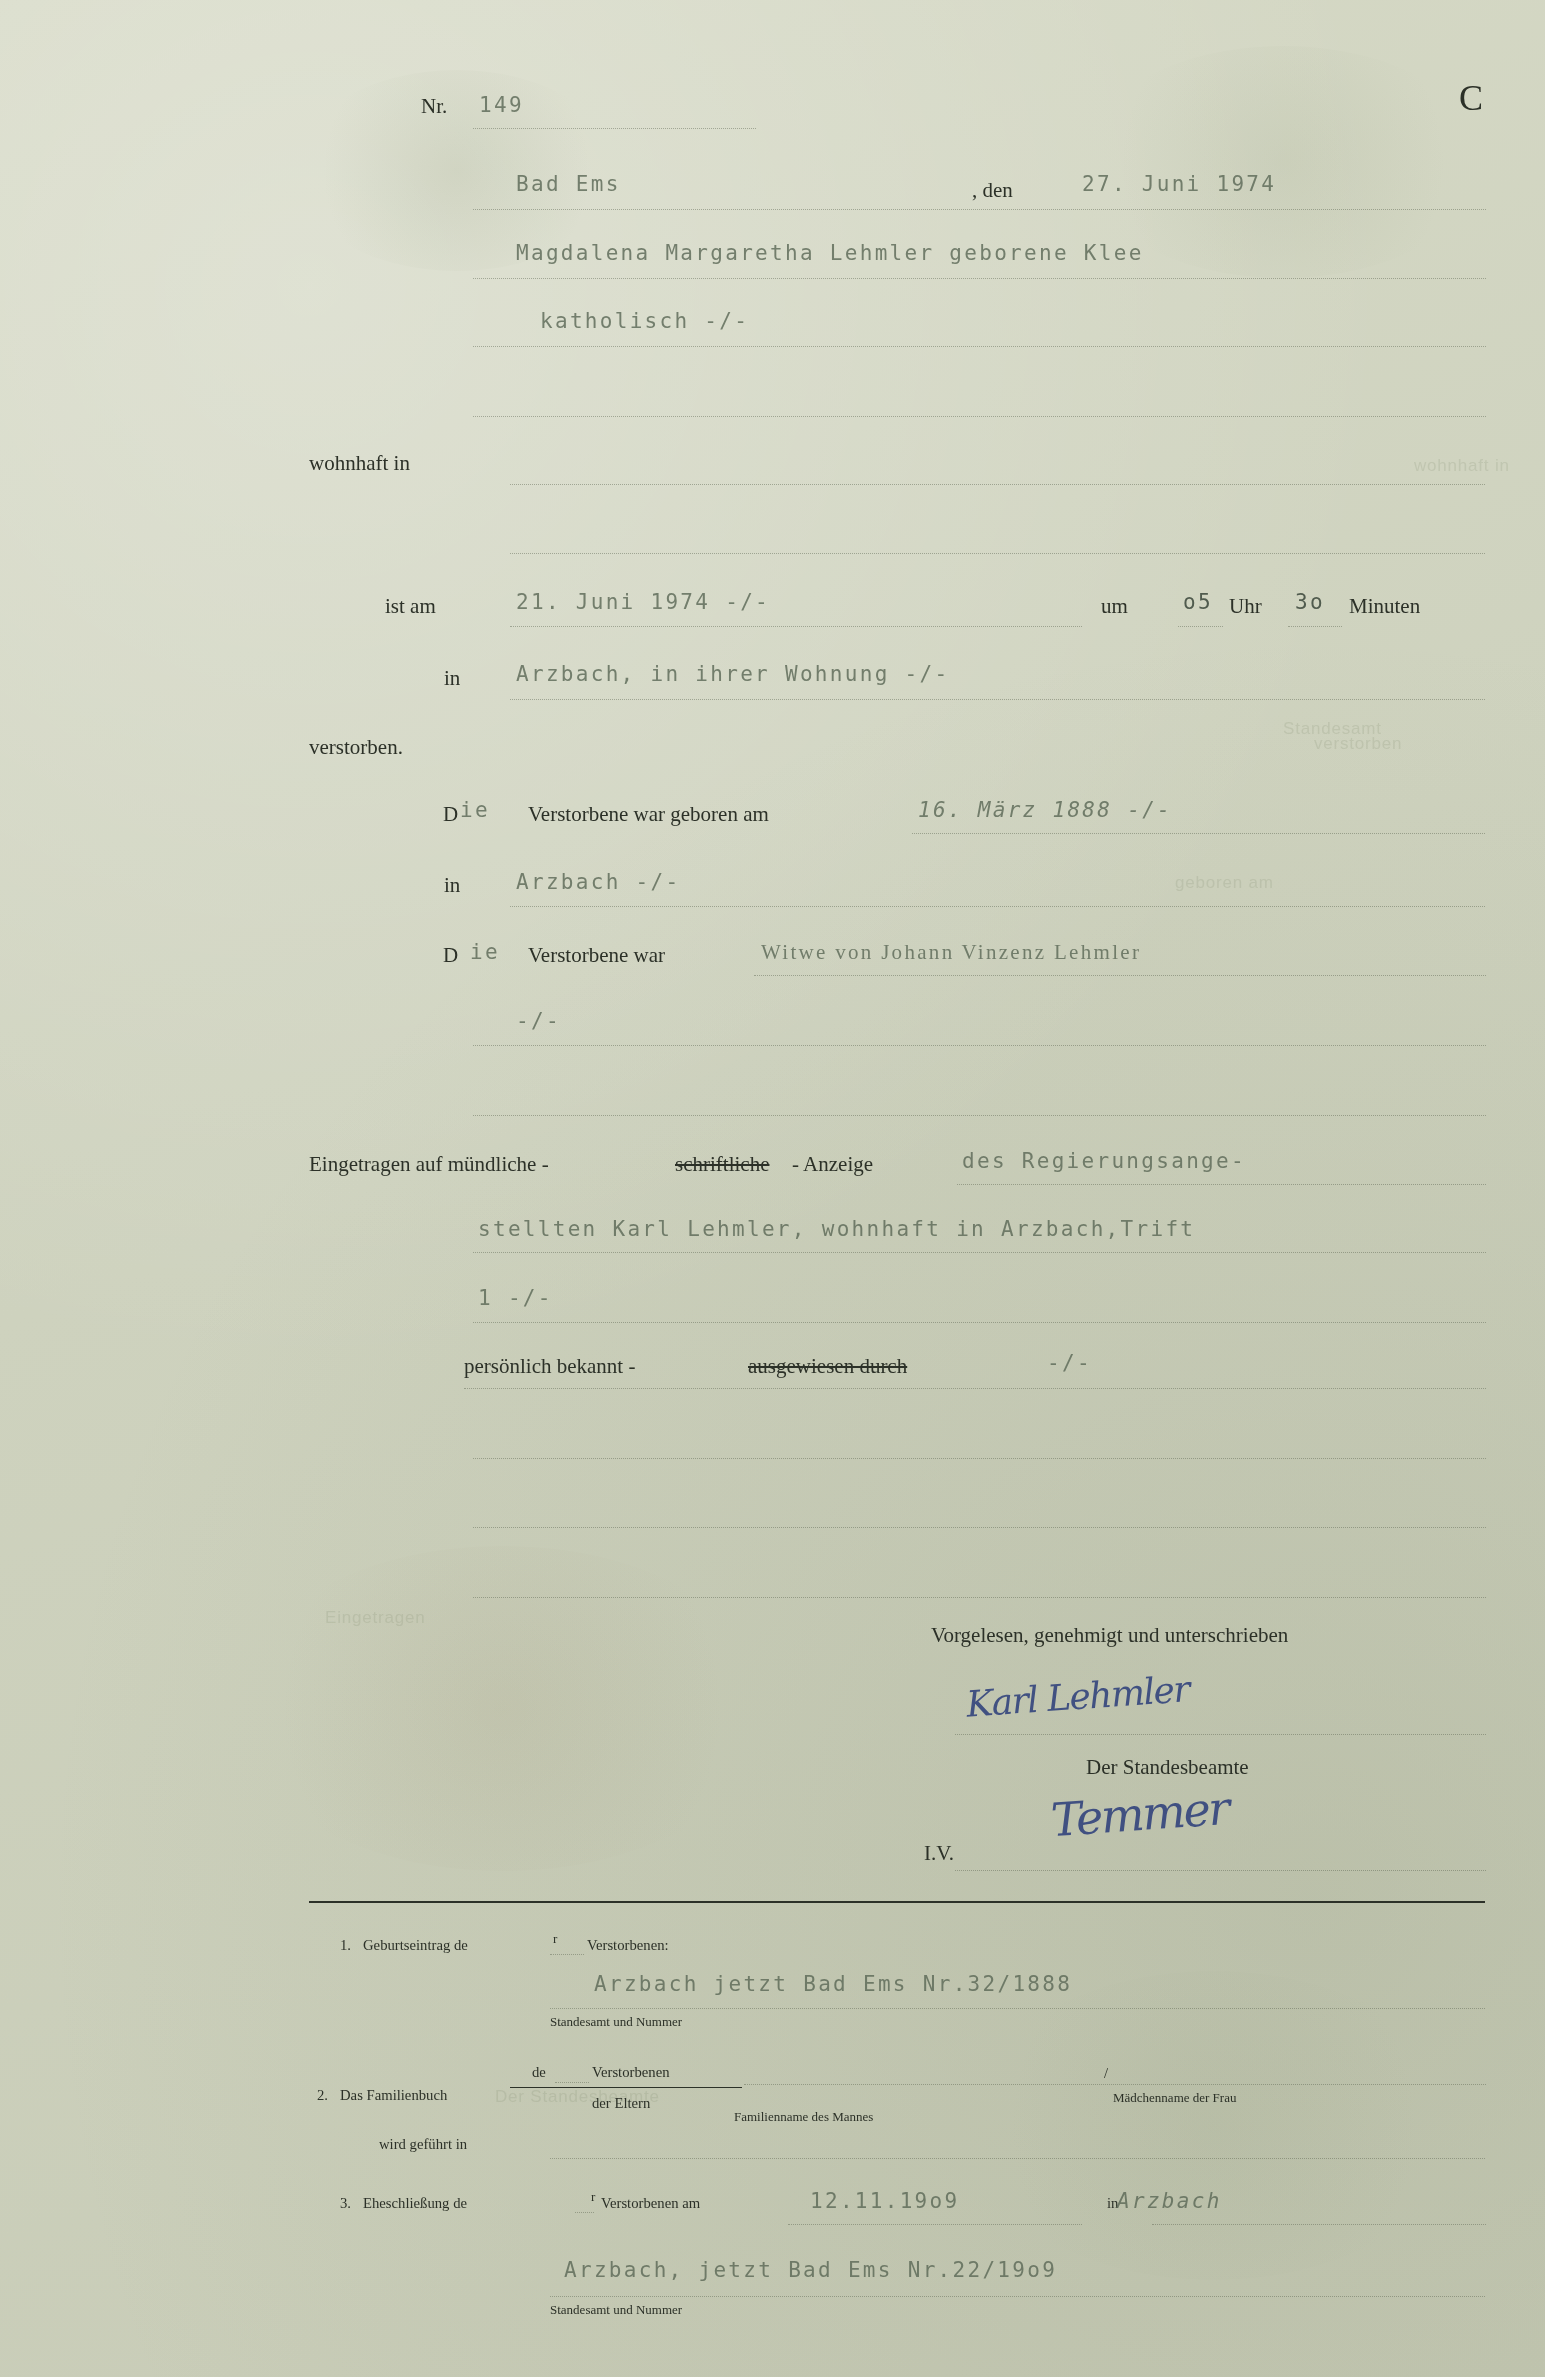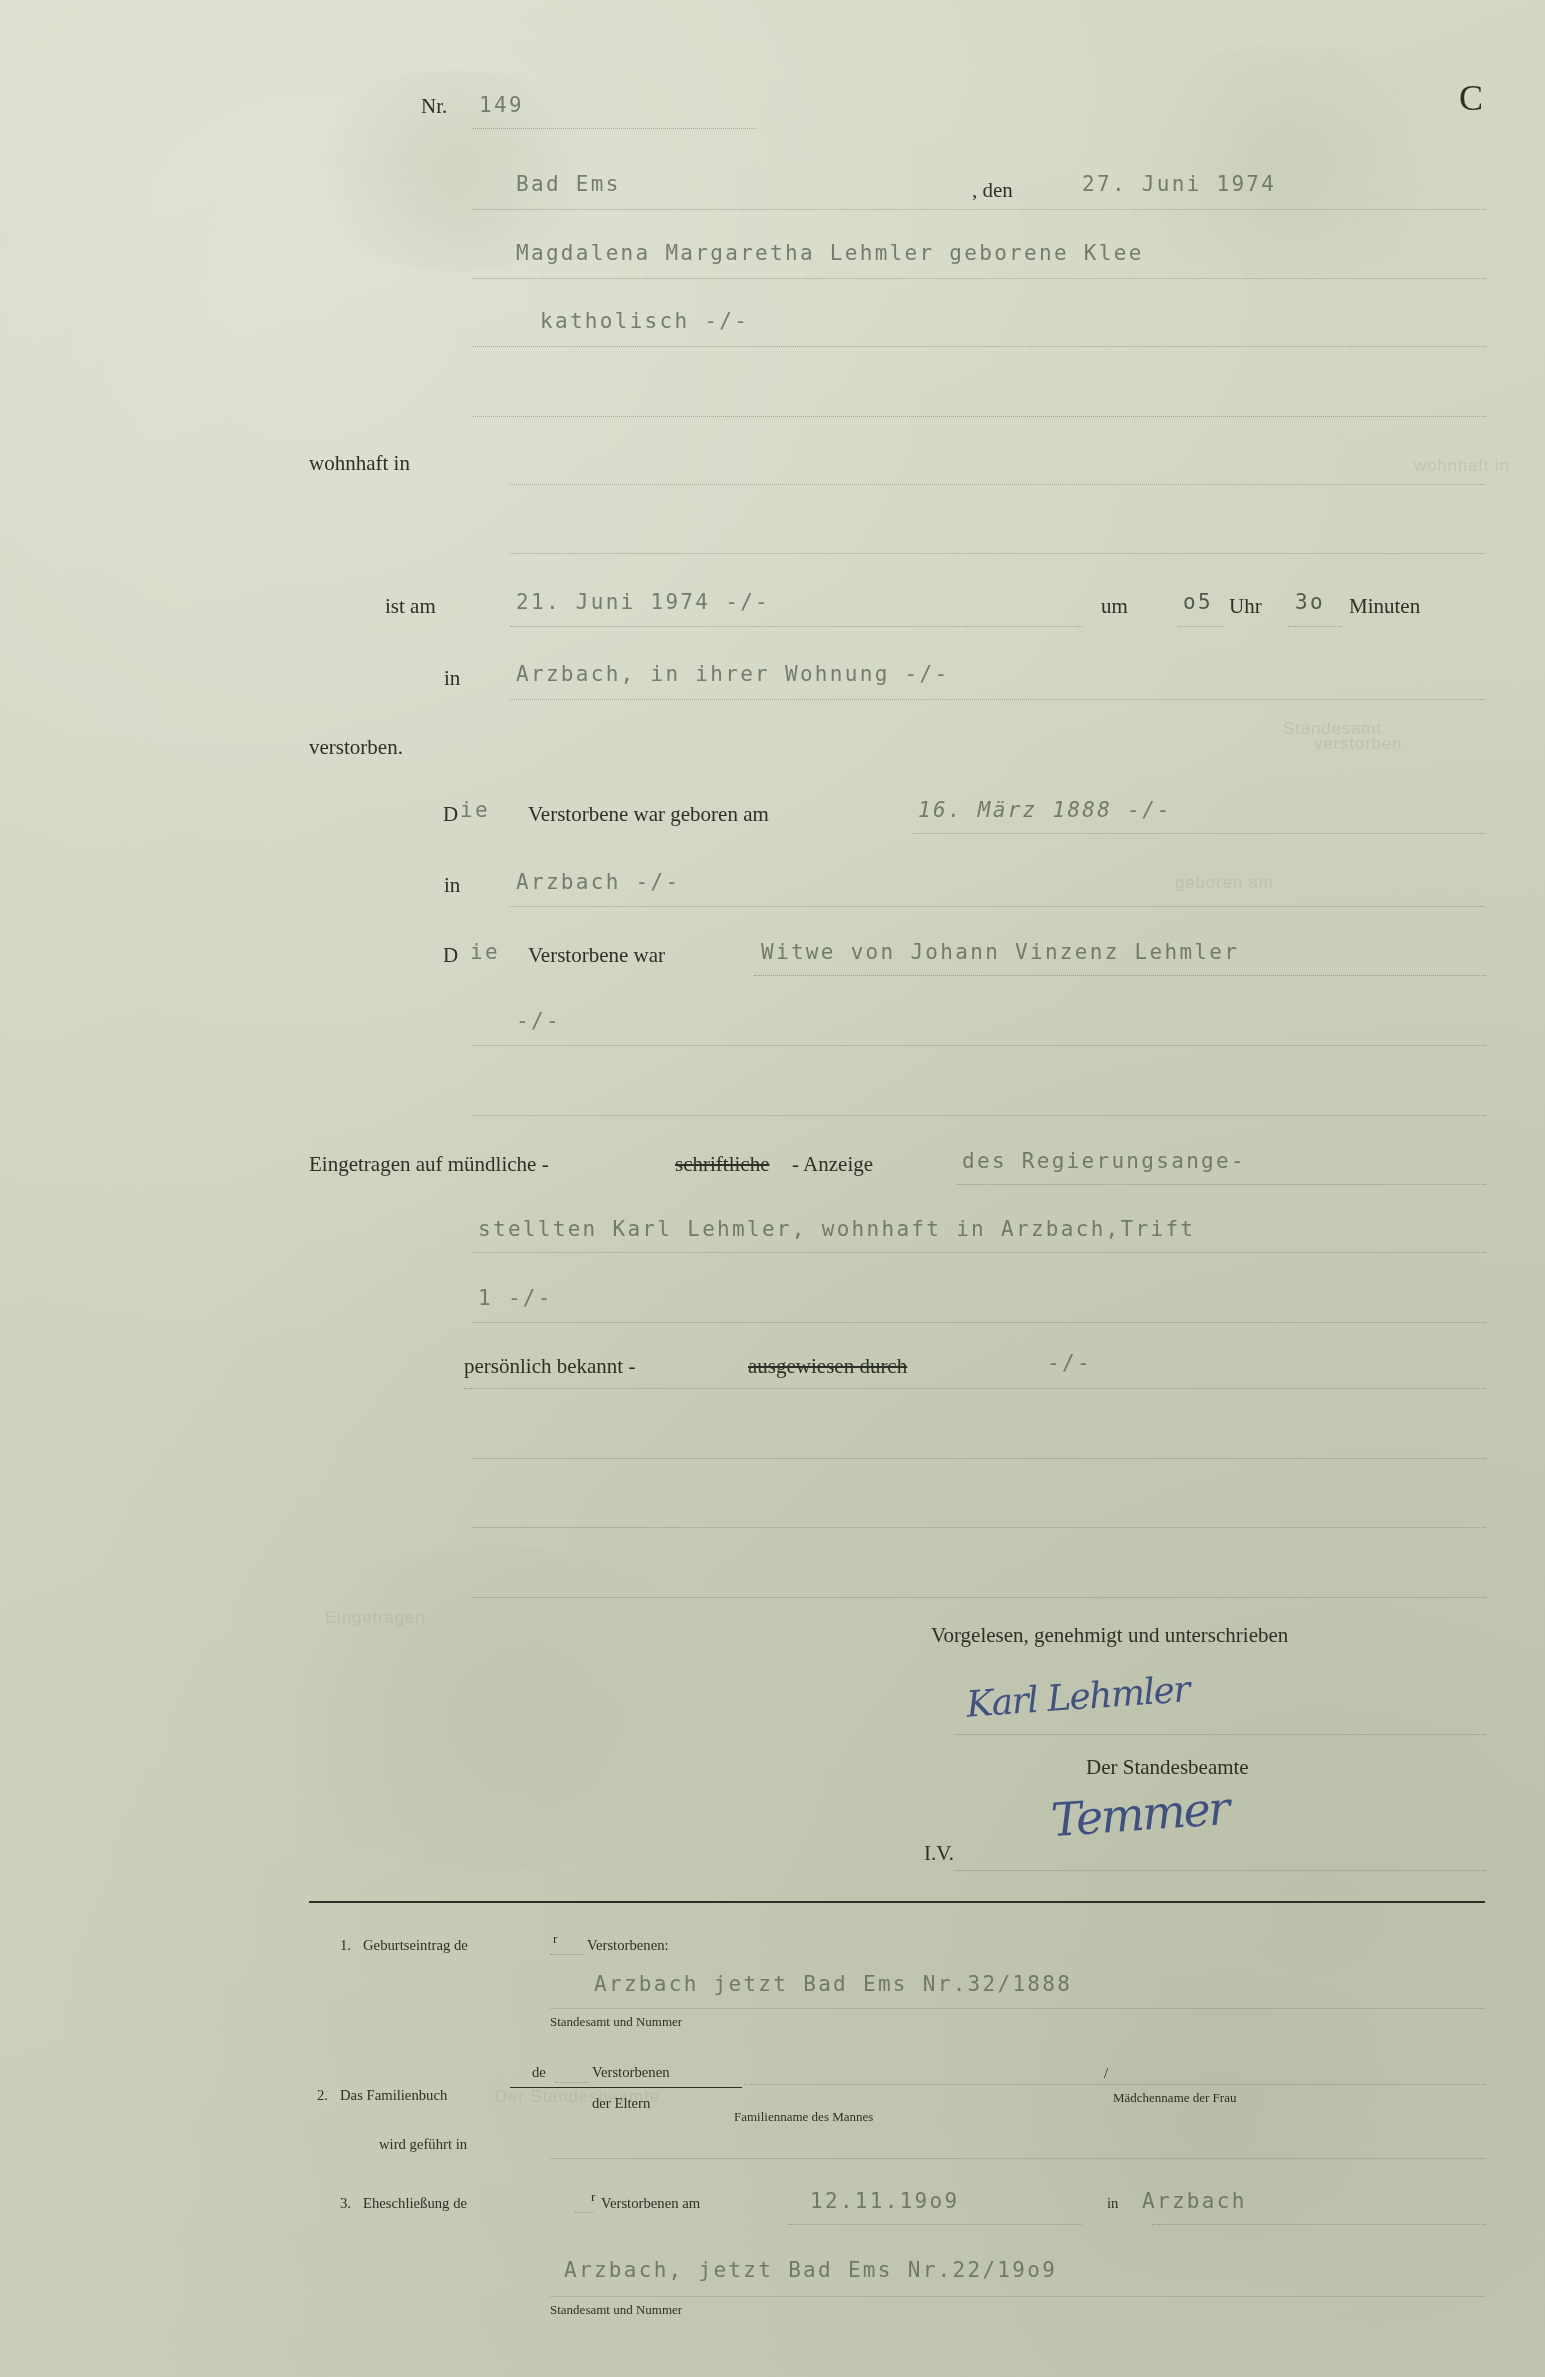--- a/index.html
+++ b/index.html
@@ -174,21 +174,21 @@
   <div class="typed" style="left:918px;top:798px;font-style:italic;">16. März 1888 -/-</div>
   <div class="rule" style="left:912px;top:833px;width:573px;"></div>
 
   <div class="printed" style="left:444px;top:873px;">in</div>
   <div class="typed" style="left:516px;top:870px;">Arzbach -/-</div>
   <div class="rule" style="left:510px;top:906px;width:975px;"></div>
 
   <div class="printed" style="left:443px;top:943px;">D</div>
   <div class="typed" style="left:470px;top:940px;">ie</div>
   <div class="printed" style="left:528px;top:943px;">Verstorbene war</div>
-  <div class="typed" style="left:761px;top:940px;">Witwe von Johann Vinzenz Lehmler</div>
+  <div class="typed" style="left:761px;top:940px;font-family:Liberation Serif, serif;">Witwe von Johann Vinzenz Lehmler</div>
   <div class="rule" style="left:754px;top:975px;width:732px;"></div>
 
   <div class="typed" style="left:516px;top:1009px;">-/-</div>
   <div class="rule" style="left:473px;top:1045px;width:1013px;"></div>
 
   <div class="rule" style="left:473px;top:1115px;width:1013px;"></div>
 
   <div class="printed" style="left:309px;top:1152px;">Eingetragen auf mündliche -</div>
   <div class="printed strike" style="left:675px;top:1152px;">schriftliche</div>
   <div class="printed" style="left:792px;top:1152px;">- Anzeige</div>
@@ -246,21 +246,21 @@
   <div class="printed small" style="left:379px;top:2136px;">wird geführt in</div>
   <div class="rule" style="left:550px;top:2158px;width:935px;"></div>
 
   <div class="printed small" style="left:340px;top:2195px;">3.</div>
   <div class="printed small" style="left:363px;top:2195px;">Eheschließung de</div>
   <div class="printed tiny" style="left:591px;top:2189px;">r</div>
   <div class="rule" style="left:575px;top:2212px;width:18.5px;"></div>
   <div class="printed small" style="left:601px;top:2195px;">Verstorbenen am</div>
   <div class="typed" style="left:810px;top:2189px;">12.11.19o9</div>
   <div class="printed small" style="left:1107px;top:2195px;">in</div>
-  <div class="typed" style="left:1142px;top:2189px;">Arzbach</div>
+  <div class="typed" style="left:1117px;top:2189px;font-style:italic;">Arzbach</div>
   <div class="rule" style="left:788px;top:2224px;width:294px;"></div>
   <div class="rule" style="left:1152px;top:2224px;width:334px;"></div>
 
   <div class="typed" style="left:564px;top:2258px;">Arzbach, jetzt Bad Ems Nr.22/19o9</div>
   <div class="rule" style="left:550px;top:2296px;width:935px;"></div>
   <div class="printed tiny" style="left:550px;top:2302px;">Standesamt und Nummer</div>
 
 </div>
 
 

